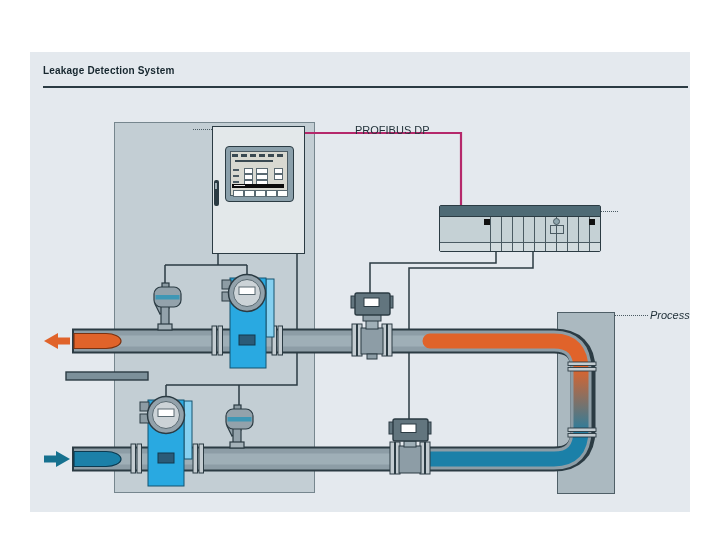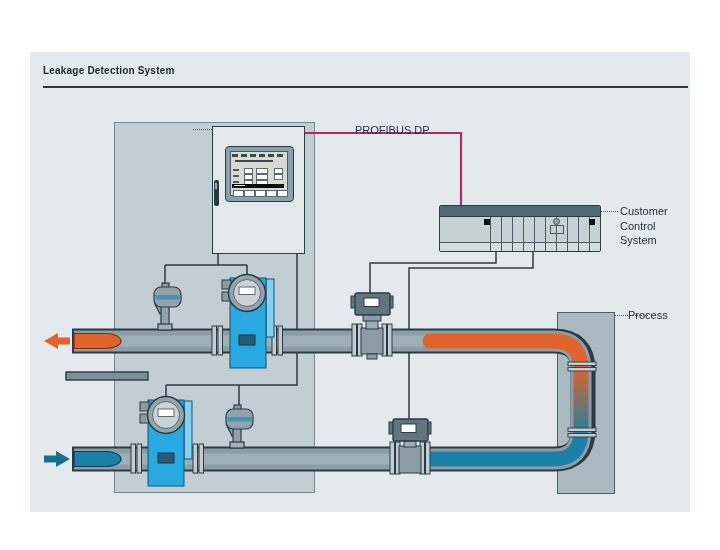--- a/index.html
+++ b/index.html
@@ -211,22 +211,18 @@
     <div class="abs plc-sq" style="left:44px;top:13px;"></div>
     <div class="abs plc-sq" style="left:149px;top:13px;"></div>
     <div class="abs plc-led"></div>
     <div class="abs plc-box"></div>
   </div>
 
   <div class="abs leader" style="left:163px;top:77px;width:19px;"></div>
 
   <div class="abs lbl" style="left:325px;top:63px;margin-top:8px;">PROFIBUS DP</div>
 
-  <div class="abs lbl" style="left:590px;top:152px;">
-    <div>Customer</div>
-    <div>Control System</div>
-  </div>
   <div class="abs leader" style="left:571px;top:159px;width:17px;"></div>
 
-  <div class="abs lbl" style="left:598px;top:256px;">Process</div>
+  <div class="abs lbl" style="left:620px;top:256px;font-style:italic;">Process</div>
   <div class="abs leader" style="left:584px;top:263px;width:34px;"></div>
 
 </div>
 
 </body></html>

